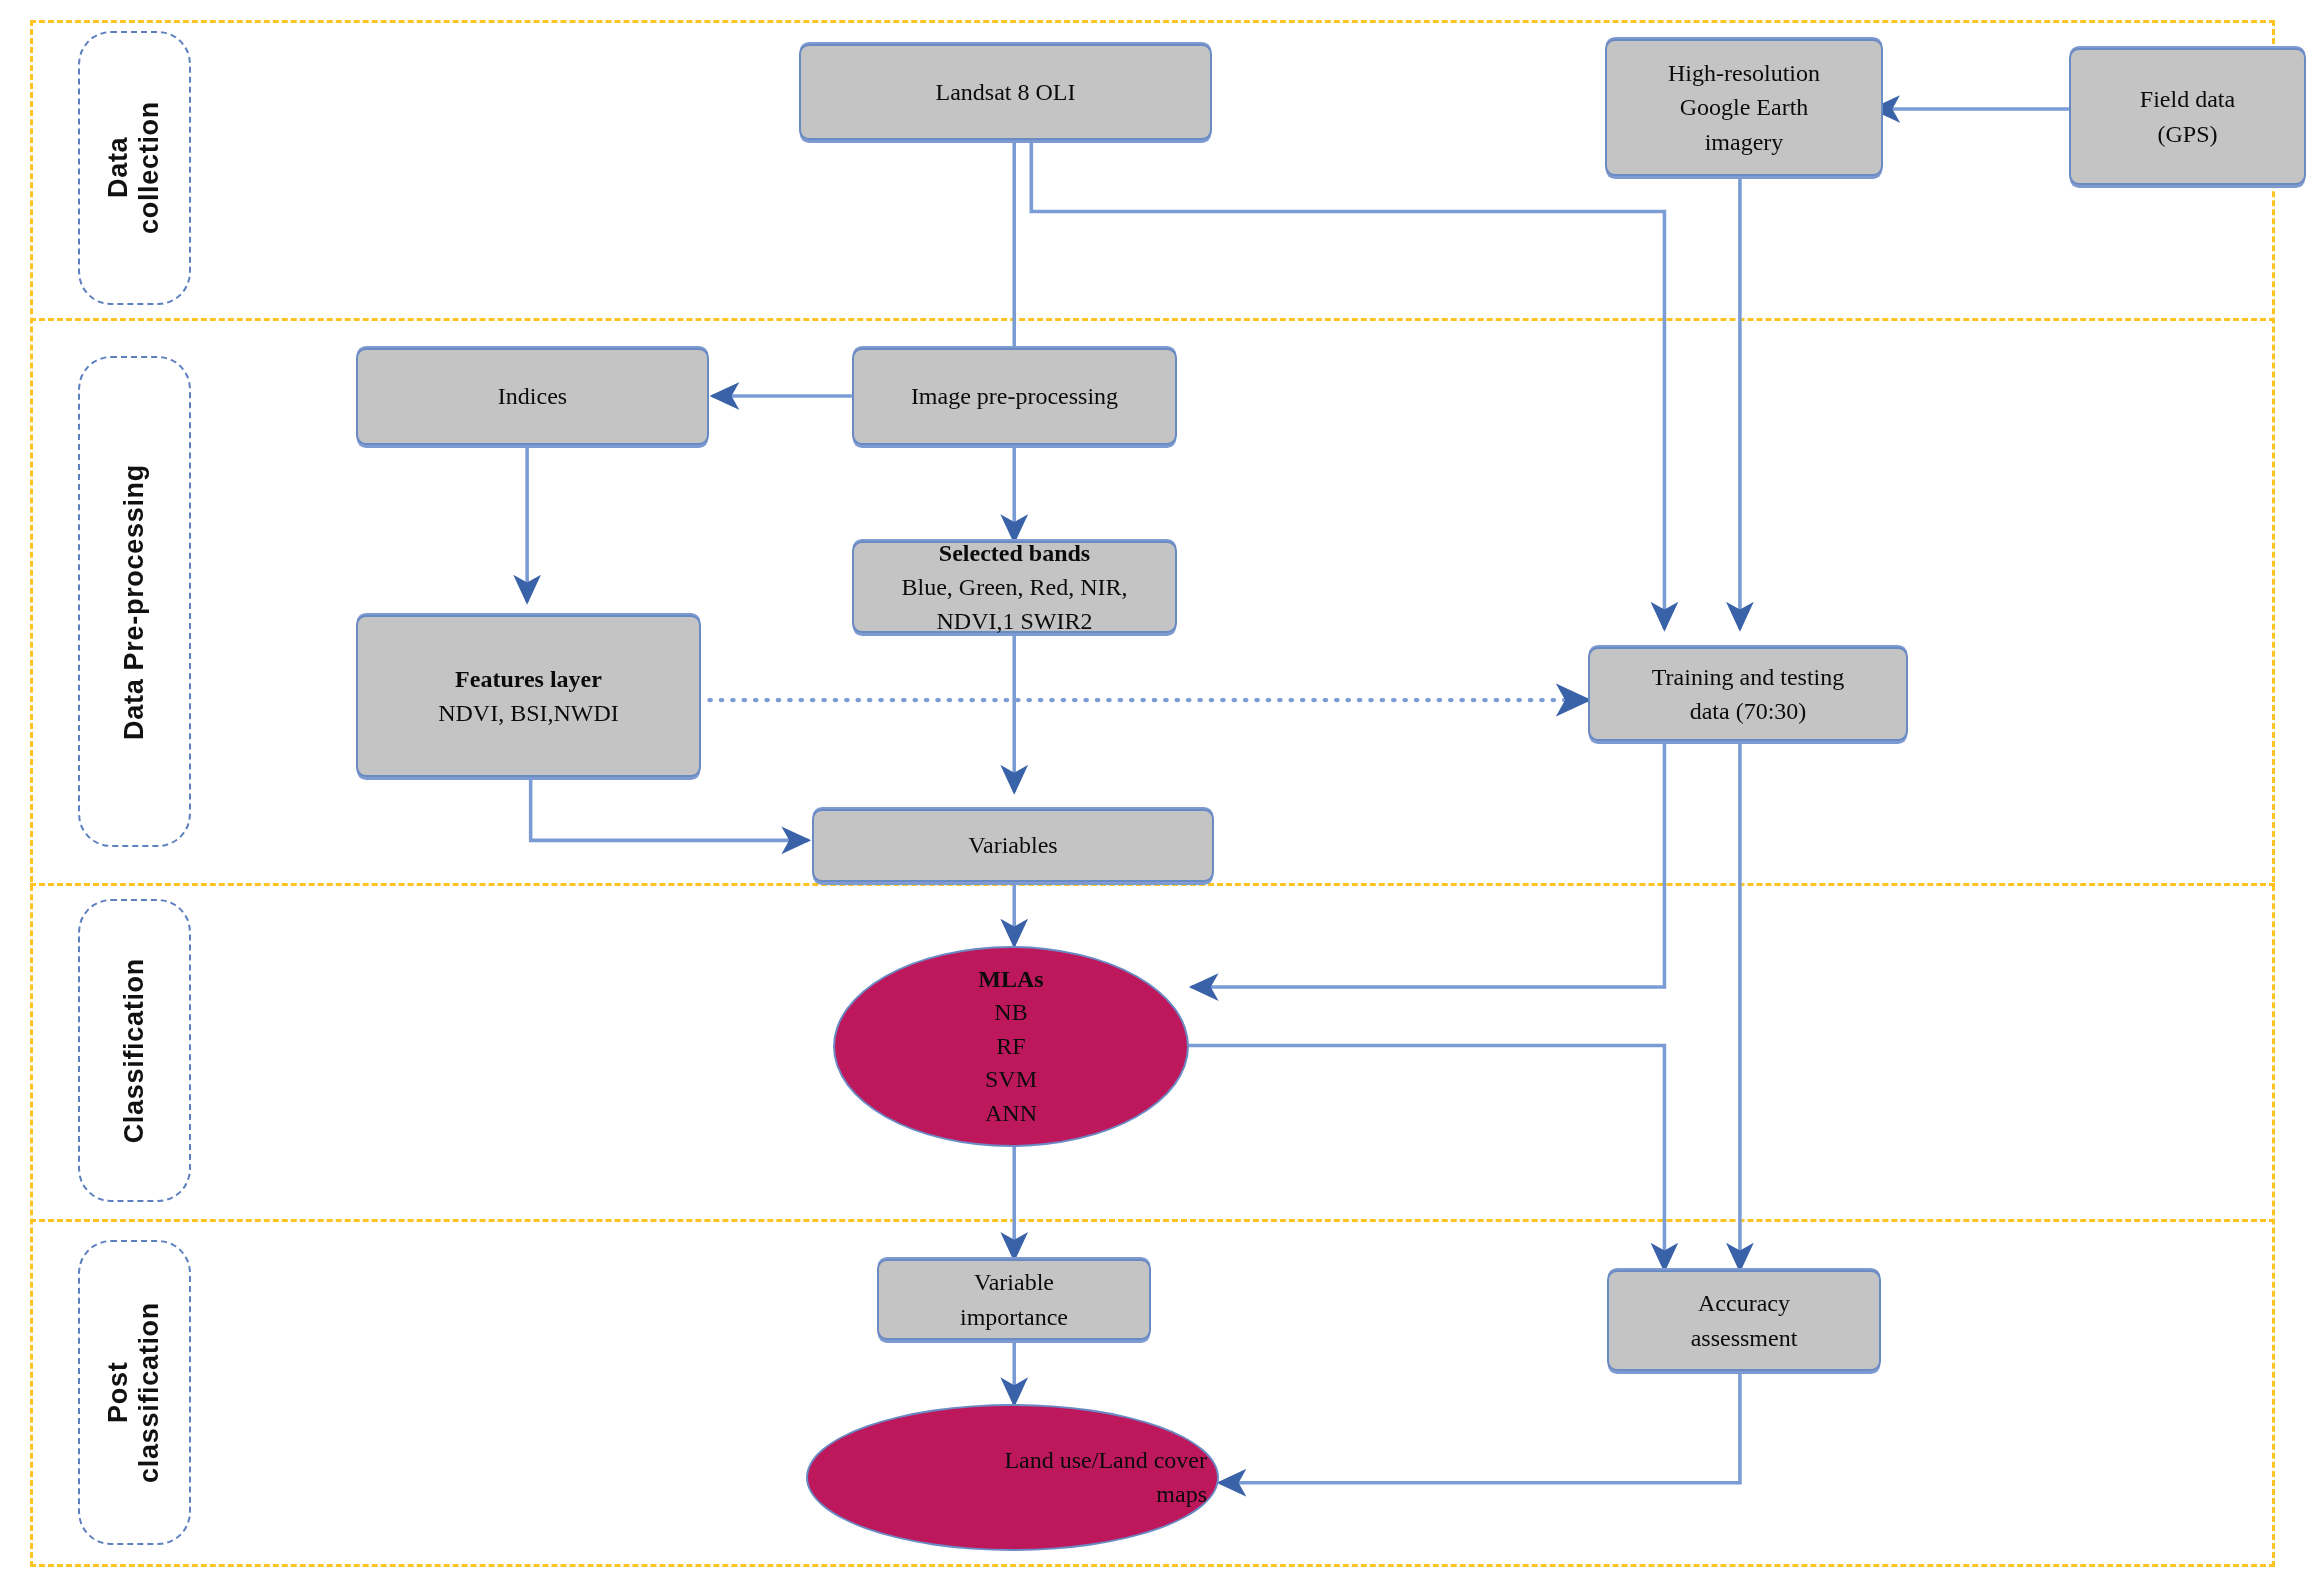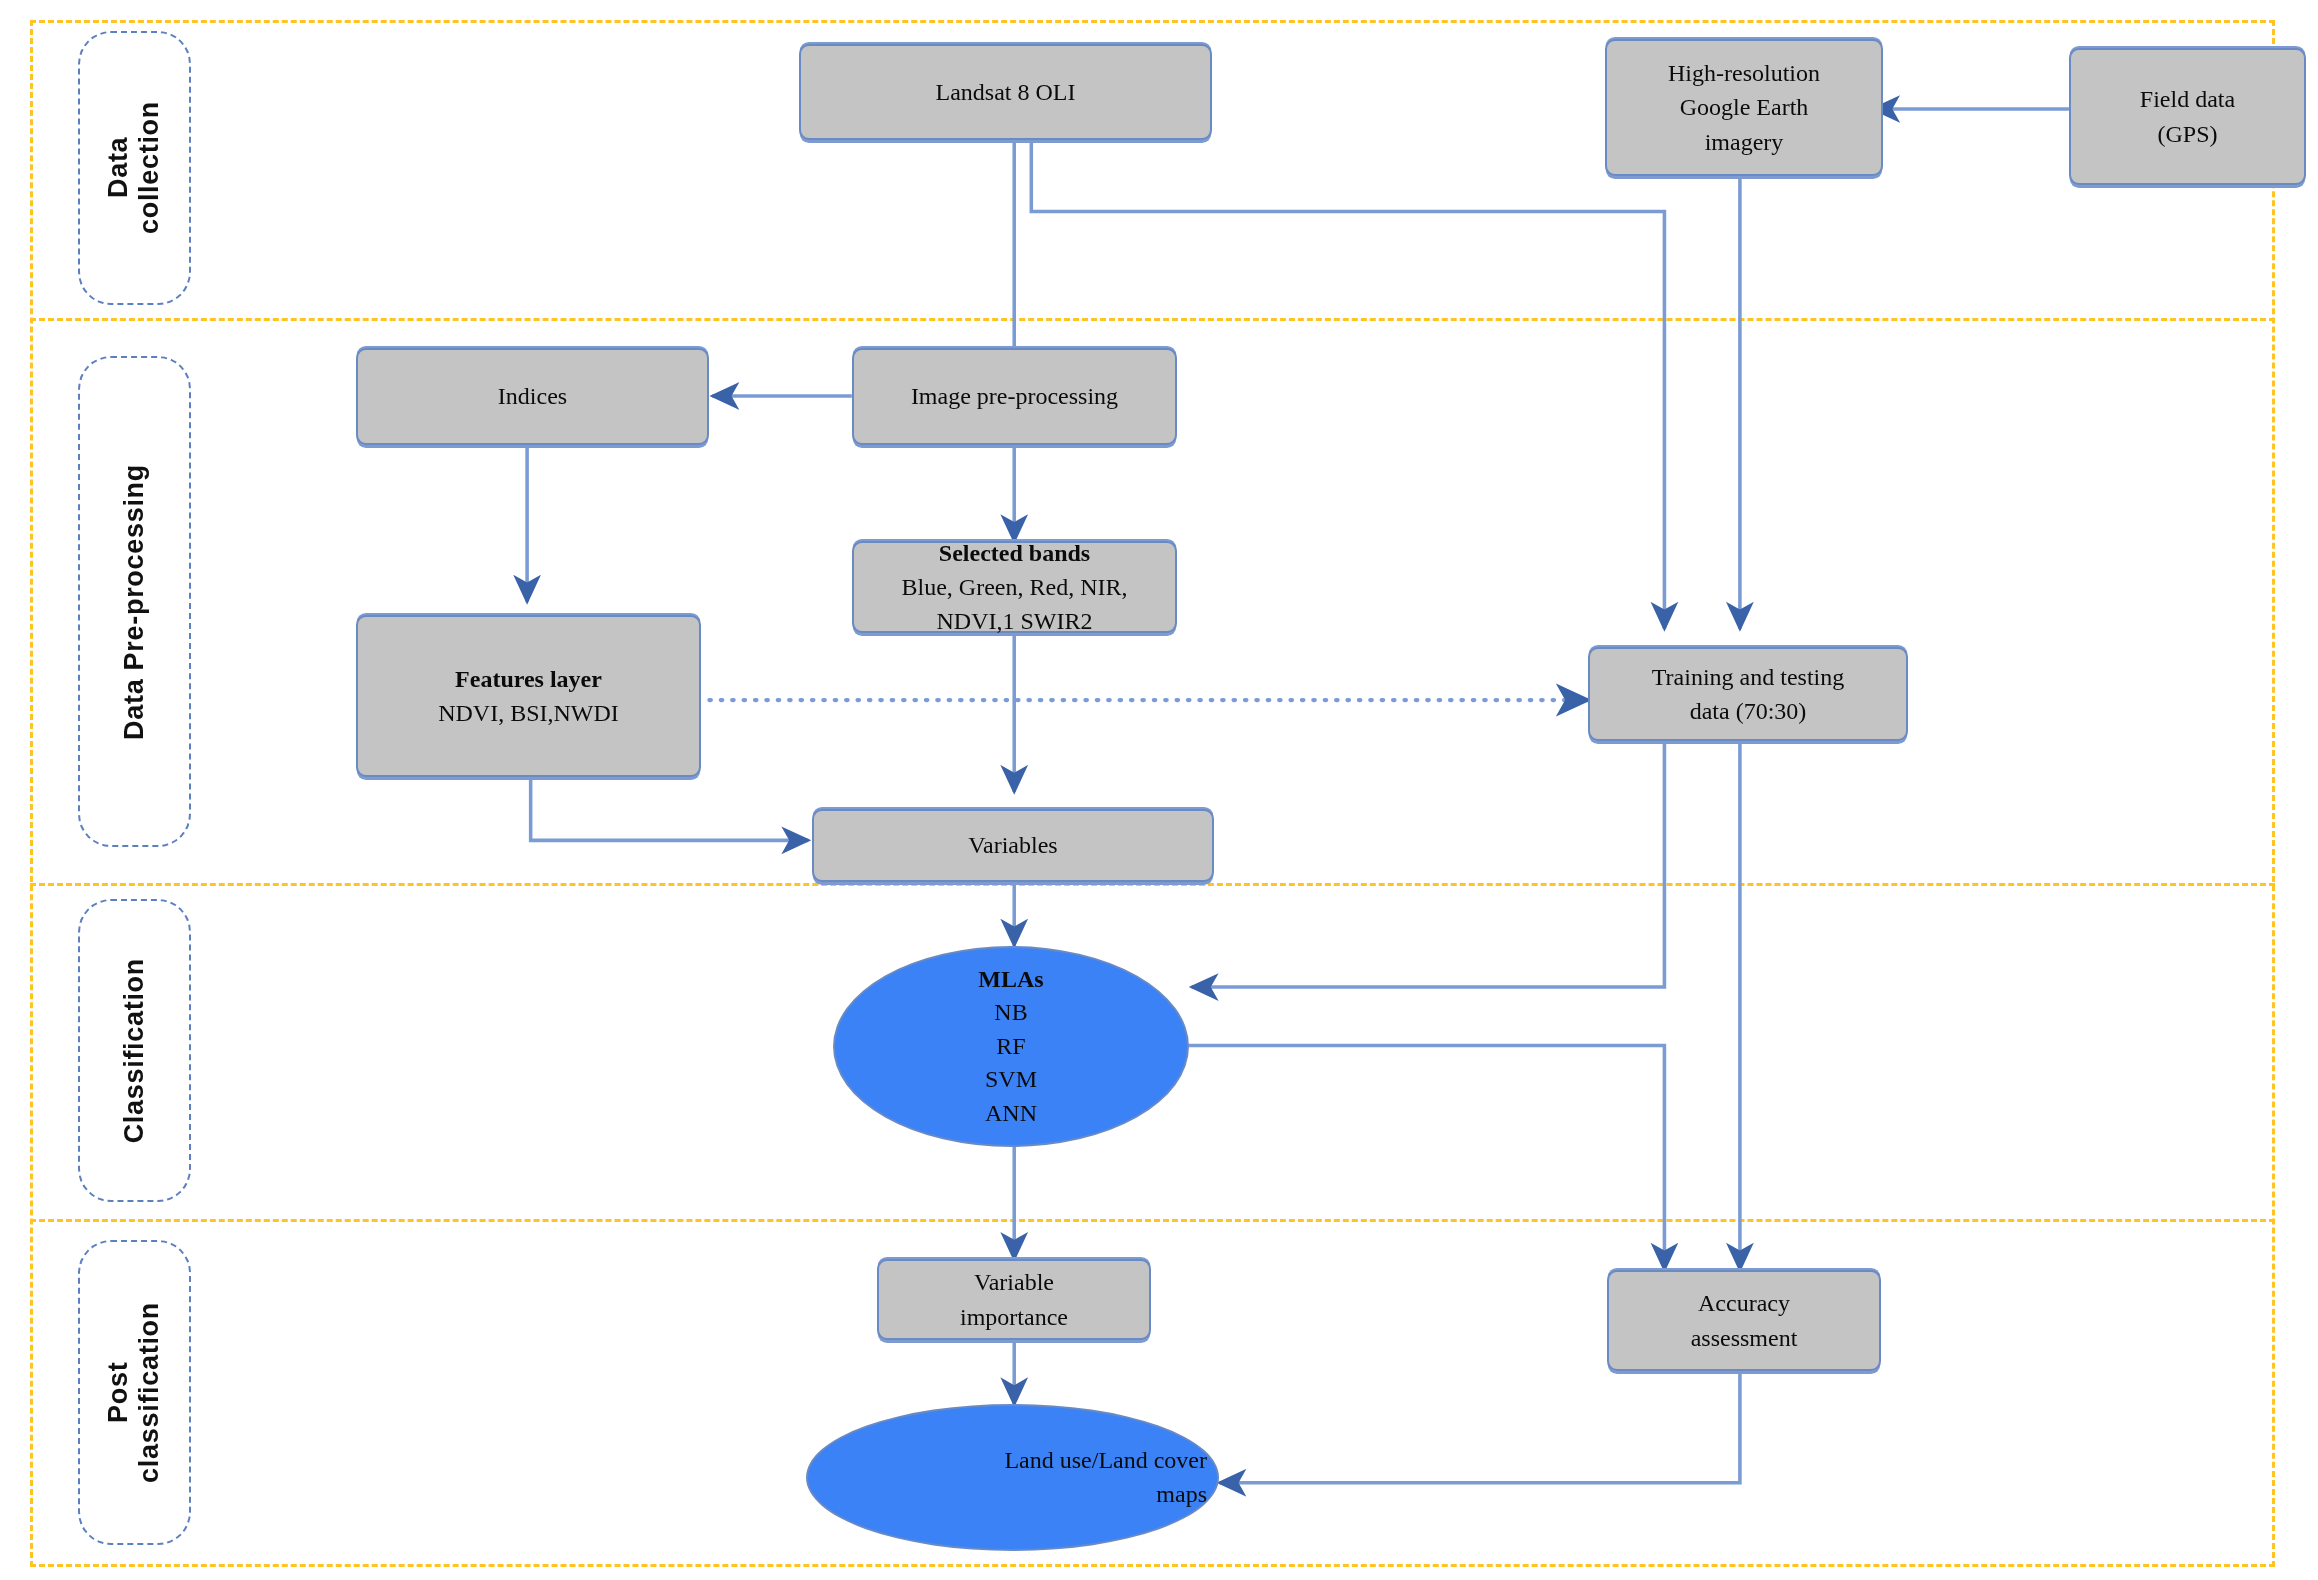--- a/index.html
+++ b/index.html
@@ -33,21 +33,21 @@
     background:#C4C4C4;border:2.1px solid #6A8AC4;border-radius:10px;
     box-shadow:0 3.6px 0 -0.7px #7E9BD1, 0 -2.8px 0 -0.7px #7E9BD1;
     display:flex;flex-direction:column;align-items:center;justify-content:center;
     color:#0b0b0b;font-family:"Liberation Serif", serif;font-size:24px;line-height:1.42;
     text-align:center;padding:2.8px 7.1px;
   }
   .node .ttl{font-weight:bold;}
 
   .ellipse{
     position:absolute;box-sizing:border-box;
-    background:#3b82f6;border:2.1px solid #6A8AC4;border-radius:50%;
+    background:#be185d;border:2.1px solid #6A8AC4;border-radius:50%;
     display:flex;flex-direction:column;align-items:center;justify-content:center;
     color:#0b0b0b;font-family:"Liberation Serif", serif;font-size:24px;line-height:1.40;
     text-align:center;padding:4.3px 10px;
   }
   .ellipse .ttl{font-weight:bold;}
 
   
   svg.wires{position:absolute;left:0;top:0;width:2319px;height:1581px;overflow:visible;pointer-events:none;}
   .wire{fill:none;stroke:#7B9BD4;stroke-width:5;}
   .wire-dot{fill:none;stroke:#7B9BD4;stroke-width:6;stroke-dasharray:2 14;stroke-linecap:round;}

